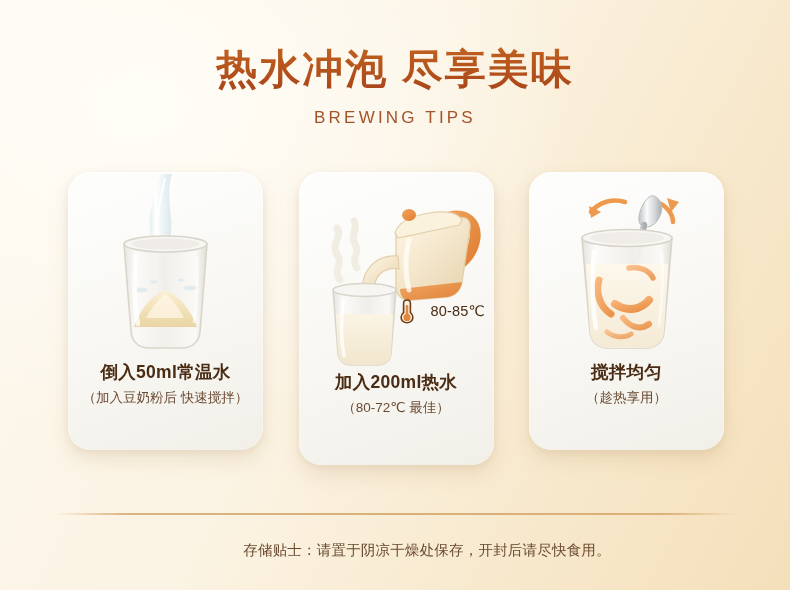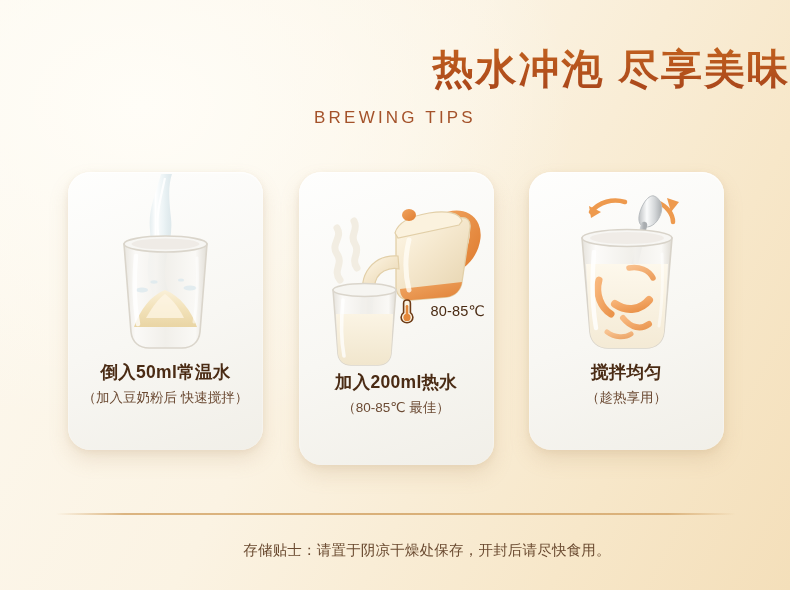--- a/index.html
+++ b/index.html
@@ -35,21 +35,20 @@
     font-size: 41px;
     font-weight: bold;
     letter-spacing: 2px;
     color: #B4501C;
     background: linear-gradient(180deg, #C2621F 0%, #A8441A 100%);
     -webkit-background-clip: text;
     background-clip: text;
     -webkit-text-fill-color: transparent;
     line-height: 1.22;
     white-space: nowrap;
-    text-align: right;
   }
   .title-en {
     margin-top: 14px;
     font-size: 17px;
     letter-spacing: 3.2px;
     color: #A4522A;
     font-weight: normal;
   }
 
   
@@ -290,21 +289,21 @@
                      C13.9 22.4 11.3 24.8 8 24.8 C4.7 24.8 2.1 22.4 2.1 19.3
                      C2.1 17.5 3 15.8 4.6 14.6 L4.6 5.2 C4.6 3.4 6 2 8 2 Z" fill="#FBF3E2" stroke="#6E3C17" stroke-width="1.6"></path>
             <circle cx="8" cy="19.4" r="3.6" fill="#E3883C"></circle>
             <rect x="6.7" y="7" width="2.6" height="11" rx="1.3" fill="#E3883C"></rect>
           </svg>
           <span class="temp-text">80-85℃</span>
         </div>
       </div>
       <div class="card-caption">
         <div class="card-title">加入200ml热水</div>
-        <div class="card-sub">（80-85℃ 最佳）</div>
+        <div class="card-sub">（80-72℃ 最佳）</div>
       </div>
     </div>
 
     <div class="card">
       <div class="art">
         <svg width="195" height="190" viewBox="0 0 195 190">
           <defs>
             <linearGradient id="g3glass" x1="0" y1="0" x2="1" y2="0">
               <stop offset="0%" stop-color="#E3E0D9"></stop>
               <stop offset="15%" stop-color="#FCFBF9"></stop>

